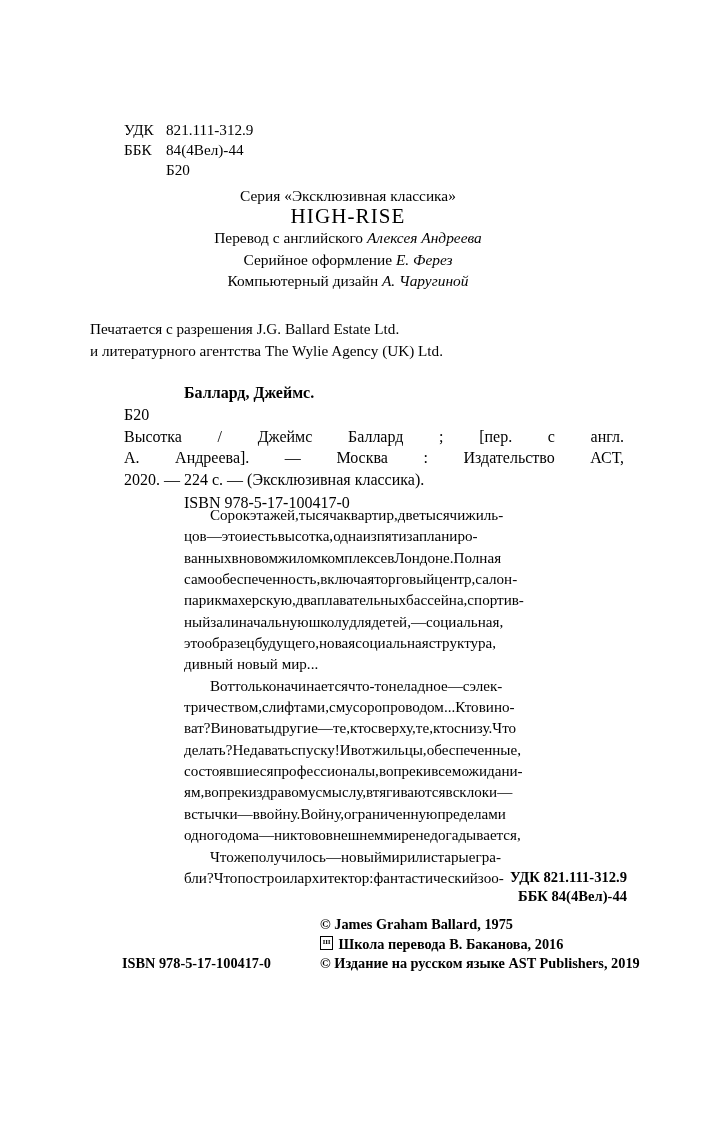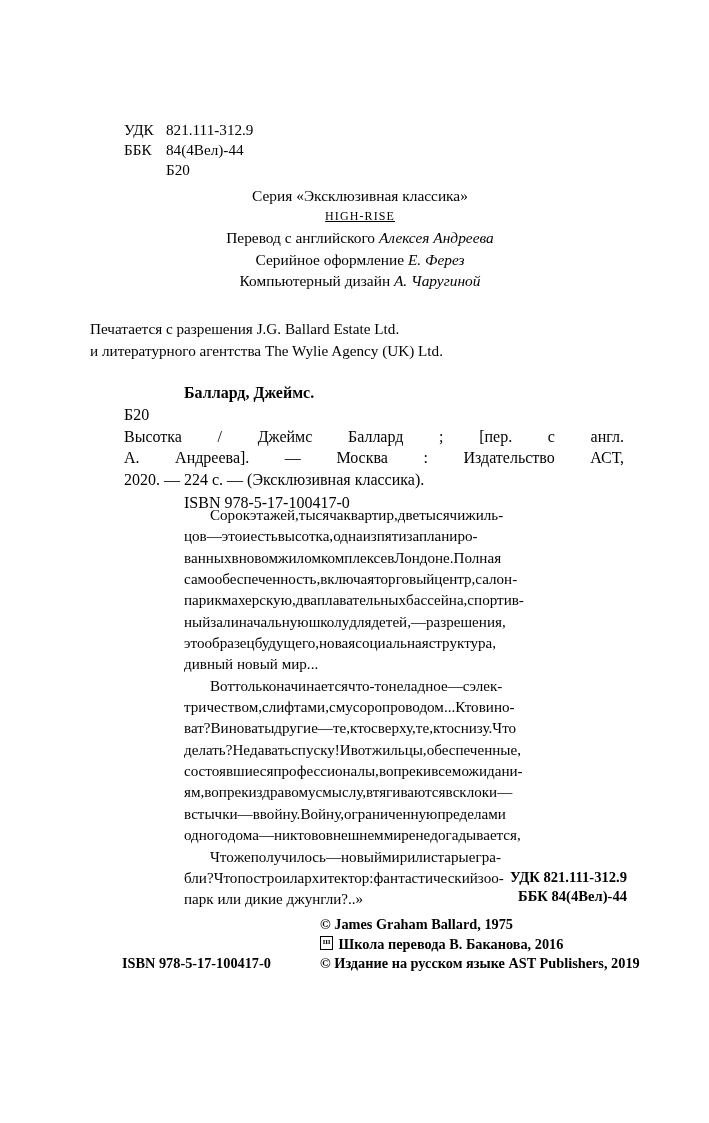--- a/index.html
+++ b/index.html
@@ -43,33 +43,32 @@
     width: 42px;
   }
   .class-b20 {
     display: block;
     padding-left: 42px;
   }
 
   
   .credits {
     position: absolute;
-    left: 100px;
+    left: 88px;
     top: 166px;
     width: 520px;
     text-align: center;
     font-size: 15.4px;
     line-height: 21.2px;
   }
   .credits .ln { display: block; white-space: nowrap; }
   .credits .lat { letter-spacing: 0.2px; }
   .credits .title-en {
     letter-spacing: 1.1px;
-    font-size: 12px;
-    text-decoration: underline;
+    font-size: 21px;
   }
   .credits em {
     font-style: italic;
   }
 
   
   .permission {
     position: absolute;
     left: 90px;
     top: 299px;
@@ -303,21 +302,21 @@
       </div>
       <div class="ln">
         <span>ный</span>
         <span>зал</span>
         <span>и</span>
         <span>начальную</span>
         <span>школу</span>
         <span>для</span>
         <span>детей,</span>
         <span>—</span>
-        <span>разрешения,</span>
+        <span>социальная,</span>
       </div>
       <div class="ln">
         <span>это</span>
         <span>образец</span>
         <span>будущего,</span>
         <span>новая</span>
         <span>социальная</span>
         <span>структура,</span>
       </div>
       <div class="ln last">дивный новый мир...</div>
@@ -413,21 +412,20 @@
         <span>гра-</span>
       </div>
       <div class="ln">
         <span>бли?</span>
         <span>Что</span>
         <span>построил</span>
         <span>архитектор:</span>
         <span>фантастический</span>
         <span>зоо-</span>
       </div>
-      <div class="ln last">парк или дикие джунгли?..»</div>
     </div>
 
   <div class="class-bottom">
     <span class="ln">УДК 821.111-312.9</span>
     <span class="ln">ББК 84(4Вел)-44</span>
   </div>
 
   <div class="colophon">
     <span class="row">
       <span class="cp"><span>©</span> <span>James Graham Ballard, 1975</span></span>

